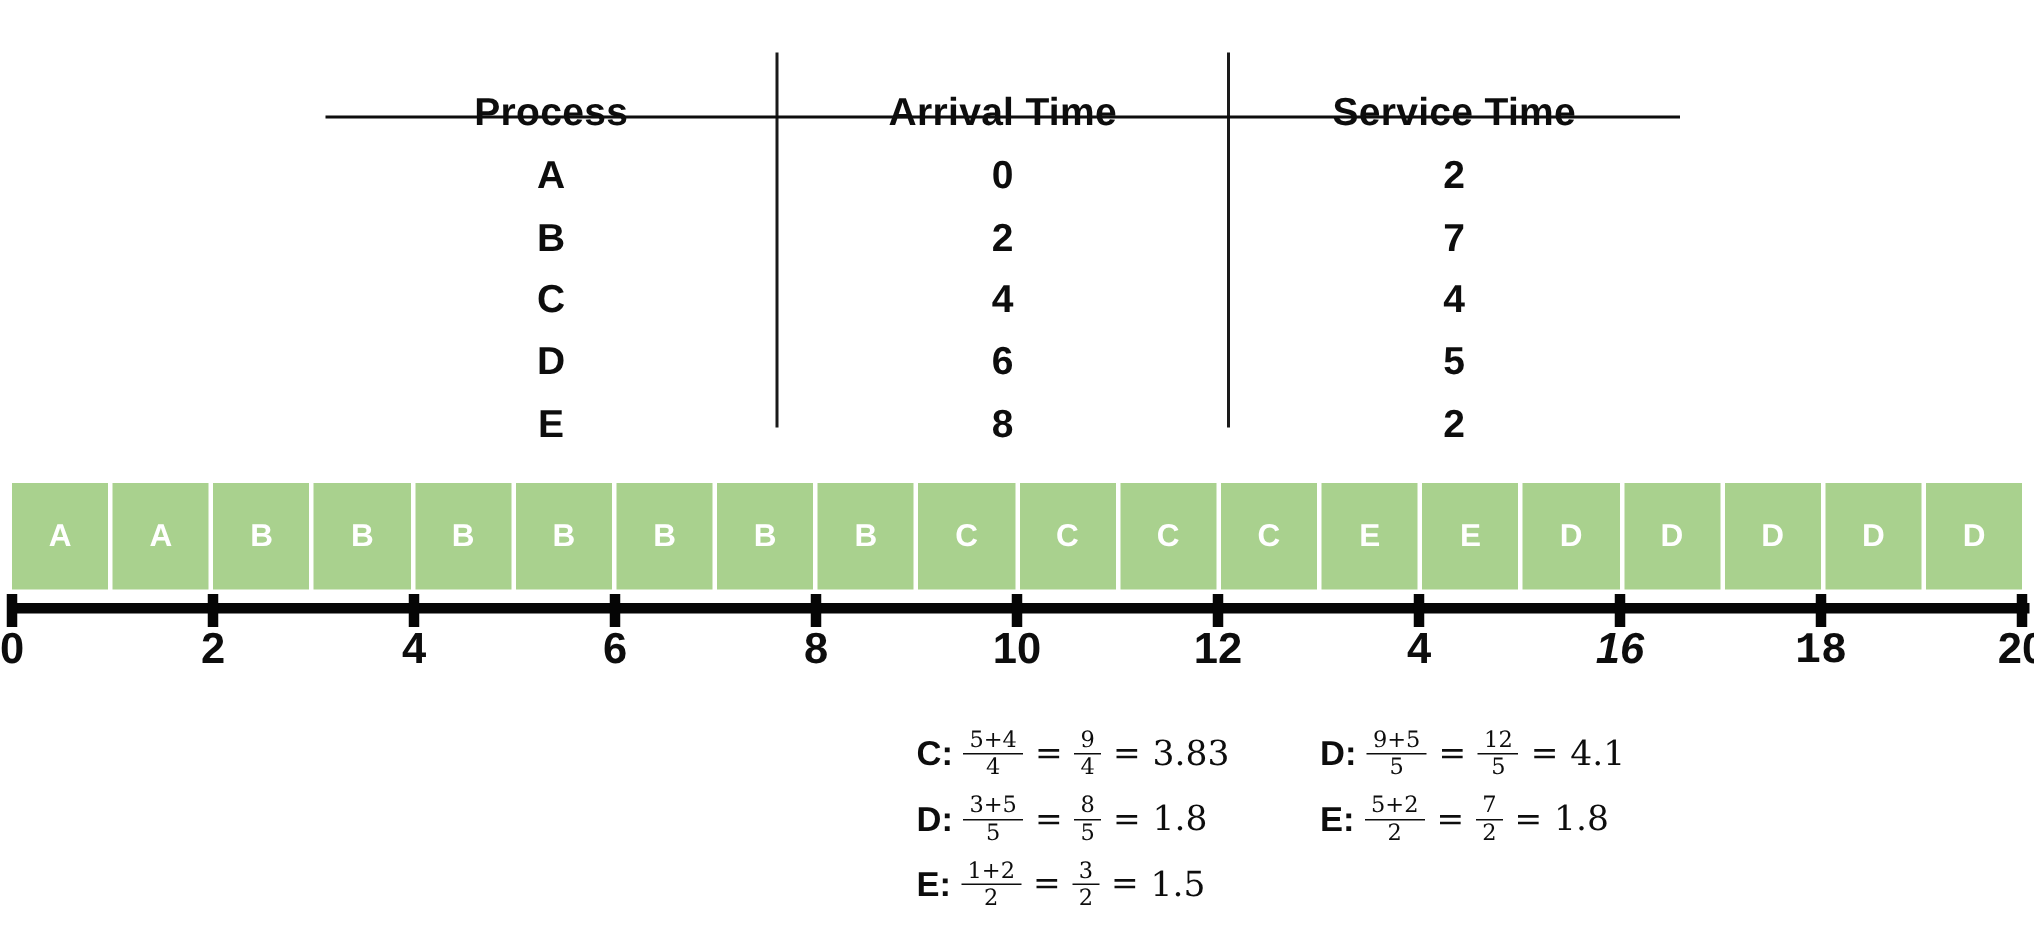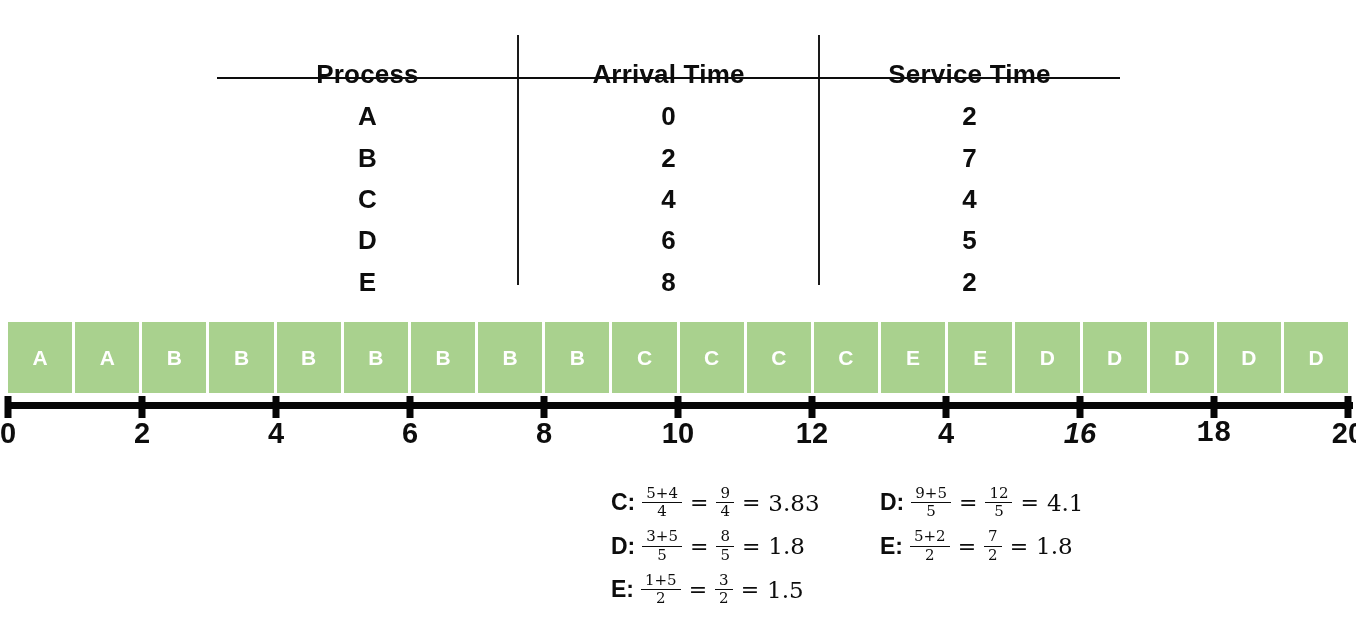--- a/index.html
+++ b/index.html
@@ -161,21 +161,21 @@
       <span class="frac">
         <span class="num">8</span>
         <span class="den">5</span>
       </span>
       <span class="eq">=</span>
       <span class="res">1.8</span>
     </div>
     <div class="frow">
       <span class="flabel">E:</span>
       <span class="frac">
-        <span class="num">1+5</span>
+        <span class="num">1+2</span>
         <span class="den">2</span>
       </span>
       <span class="eq">=</span>
       <span class="frac">
         <span class="num">3</span>
         <span class="den">2</span>
       </span>
       <span class="eq">=</span>
       <span class="res">1.5</span>
     </div>

